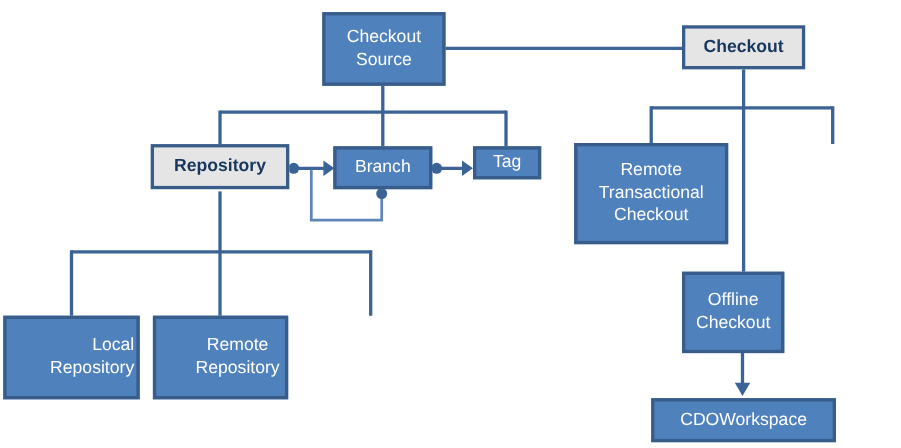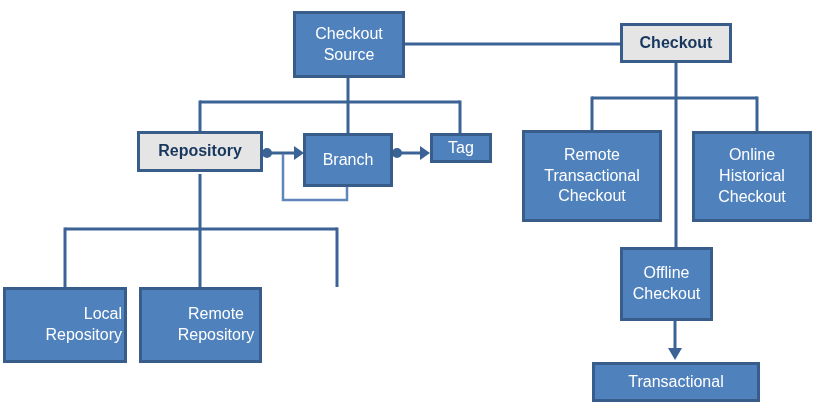--- a/index.html
+++ b/index.html
@@ -25,21 +25,21 @@
   }
   .node.light{
     background:#e5e5e5;
     color:#17375D;
     font-weight:bold;
   }
   
   #n-checkout-source{left:293px;top:11px;width:112px;height:67px;align-items:center;}
   #n-checkout{left:620px;top:23px;width:112px;height:40px;}
   #n-repository{left:137px;top:131px;width:126px;height:41px;}
-  #n-branch{left:303px;top:133px;width:90px;height:54px;}
+  #n-branch{left:303px;top:133px;width:90px;height:39px;}
   #n-tag{left:430px;top:133px;width:62px;height:30px;}
   #n-online-transactional{left:522px;top:130px;width:140px;height:92px;}
   #n-online-historical{left:692px;top:131px;width:120px;height:91px;}
   #n-offline-checkout{left:620px;top:247px;width:93px;height:74px;}
   #n-cdoworkspace{left:592px;top:362px;width:168px;height:40px;}
   #n-local-repository{left:3px;top:287px;width:124px;height:76px;text-align:right;}
   #n-remote-repository{left:139px;top:287px;width:123px;height:76px;padding-left:33px;}
   #n-offline-clone{left:276px;top:287px;width:122px;height:76px;}
 </style>
 </head>
@@ -103,30 +103,27 @@
   </div>
 
   <div class="node" id="n-tag">
     <span>Tag</span>
   </div>
 
   <div class="node" id="n-online-transactional">
     <span>Remote Transactional Checkout</span>
   </div>
 
-  <div class="node" id="n-online-historical">
-    <span>Online Historical Checkout</span>
-  </div>
 
   <div class="node" id="n-offline-checkout">
     <span>Offline Checkout</span>
   </div>
 
   <div class="node" id="n-cdoworkspace">
-    <span>Transactional</span>
+    <span>CDOWorkspace</span>
   </div>
 
   <div class="node" id="n-local-repository">
     <span>Local Repository</span>
   </div>
 
   <div class="node" id="n-remote-repository">
     <span>Remote Repository</span>
   </div>
 

